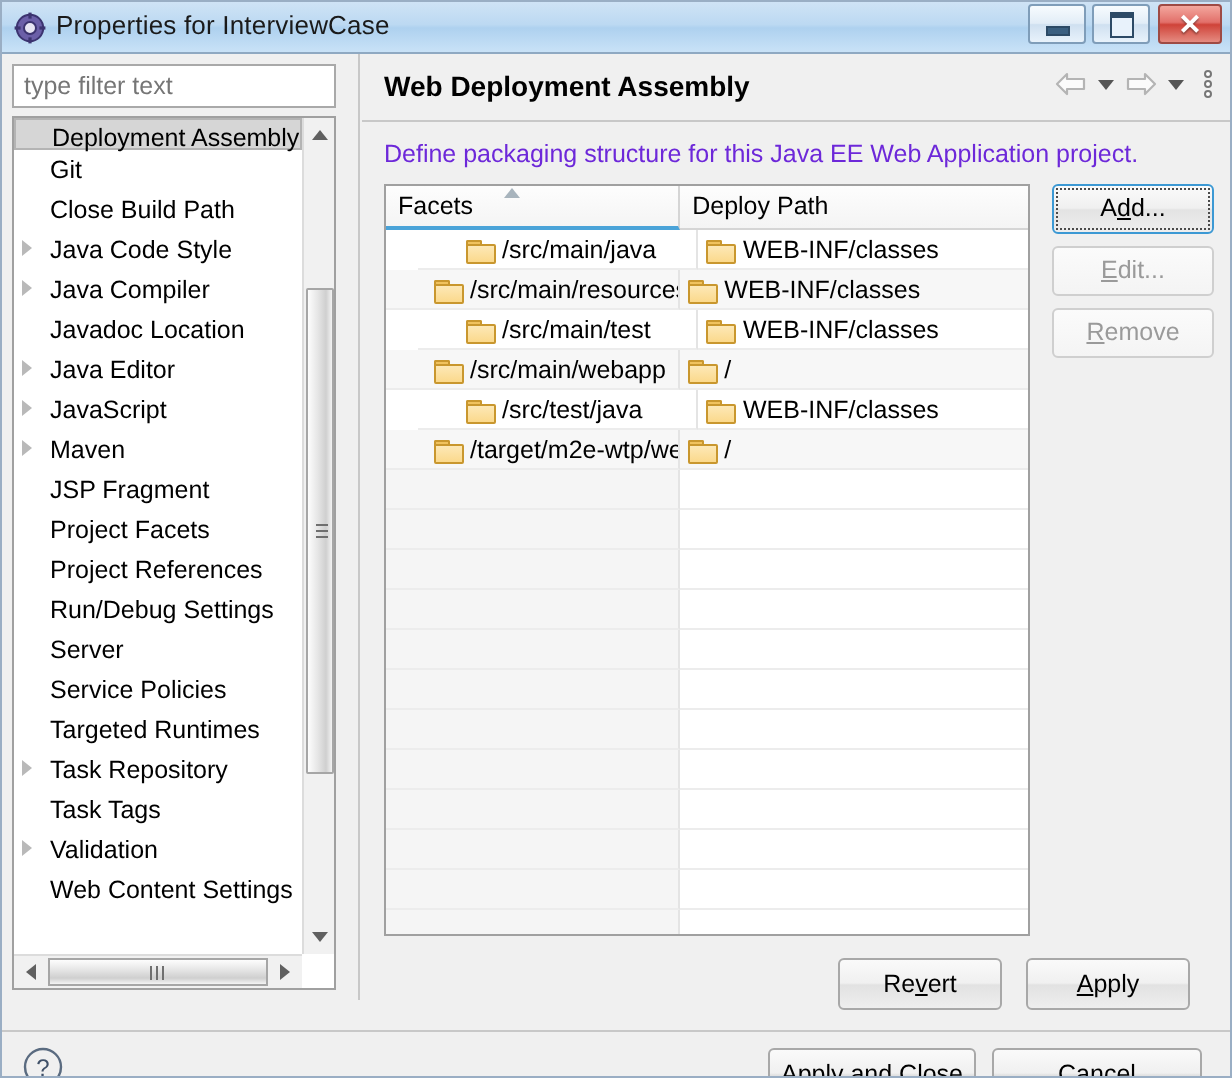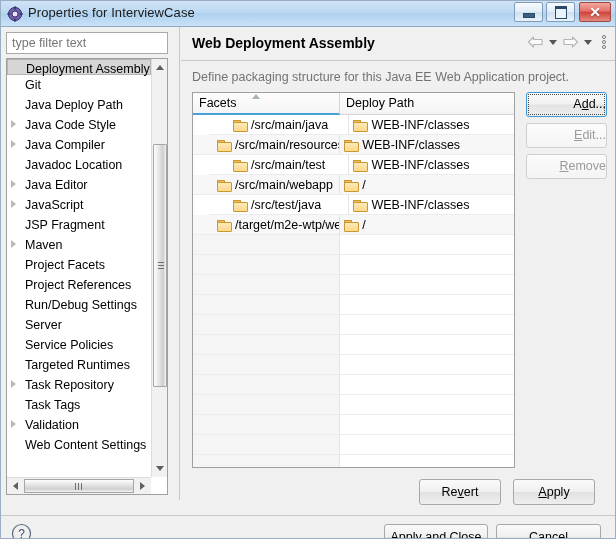--- a/index.html
+++ b/index.html
@@ -247,21 +247,21 @@
     background: #fff;
   }
   #title-sep {
     position: absolute; left: 0; top: 33px;
     width: 434px; height: 1px;
     background: #c8c8c8;
   }
   #page-desc {
     position: absolute; left: 11px; top: 43px;
     font-size: 12.5px;
-    color: #737373;
+    color: #6d28d9;
     white-space: nowrap;
   }
 
   
   #table-box {
     position: absolute; left: 11px; top: 65px;
     width: 323px; height: 376px;
     background: #fff;
     border: 1px solid #a0a0a0;
     overflow: hidden;
@@ -344,21 +344,21 @@
   .sbtn {
     position: absolute; left: 345px;
     width: 81px; height: 25px;
     font-family: "Liberation Sans", sans-serif;
     font-size: 12.5px;
     color: #000;
     background: linear-gradient(to bottom,#fafafa 0%,#f0f0f0 48%,#e3e3e3 52%,#eeeeee 100%);
     border: 1px solid #b0b0b0;
     border-radius: 3px;
     cursor: pointer;
-    text-align: right;
+    text-align: center;
     line-height: 23px;
   }
   .sbtn u { text-decoration: underline; }
   #btn-add { top: 65px; border: 1px solid #3c99d4; }
   #btn-add .focus-ring {
     position: absolute; left: 1px; top: 1px; right: 1px; bottom: 1px;
     border: 1px dotted #4a4a4a;
   }
   #btn-edit { top: 96px; color: #9a9a9a; }
   #btn-remove { top: 127px; color: #9a9a9a; }
@@ -453,28 +453,28 @@
 
   <div id="dialog-body">
 
     <div id="left-pane">
       <input id="filter-input" type="text" placeholder="type filter text" style="">
 
       <div id="tree-box">
         <div id="tree-scroll">
             <div class="tree-item selected"><span>Deployment Assembly</span></div>
             <div class="tree-item"><span>Git</span></div>
-            <div class="tree-item"><span>Java Deploy Path</span></div>
+            <div class="tree-item"><span>Close Build Path</span></div>
             <div class="tree-item"><span class="twisty"></span><span>Java Code Style</span></div>
             <div class="tree-item"><span class="twisty"></span><span>Java Compiler</span></div>
             <div class="tree-item"><span>Javadoc Location</span></div>
             <div class="tree-item"><span class="twisty"></span><span>Java Editor</span></div>
             <div class="tree-item"><span class="twisty"></span><span>JavaScript</span></div>
+            <div class="tree-item"><span class="twisty"></span><span>Maven</span></div>
             <div class="tree-item"><span>JSP Fragment</span></div>
-            <div class="tree-item"><span class="twisty"></span><span>Maven</span></div>
             <div class="tree-item"><span>Project Facets</span></div>
             <div class="tree-item"><span>Project References</span></div>
             <div class="tree-item"><span>Run/Debug Settings</span></div>
             <div class="tree-item"><span>Server</span></div>
             <div class="tree-item"><span>Service Policies</span></div>
             <div class="tree-item"><span>Targeted Runtimes</span></div>
             <div class="tree-item"><span class="twisty"></span><span>Task Repository</span></div>
             <div class="tree-item"><span>Task Tags</span></div>
             <div class="tree-item"><span class="twisty"></span><span>Validation</span></div>
             <div class="tree-item"><span>Web Content Settings</span></div>

